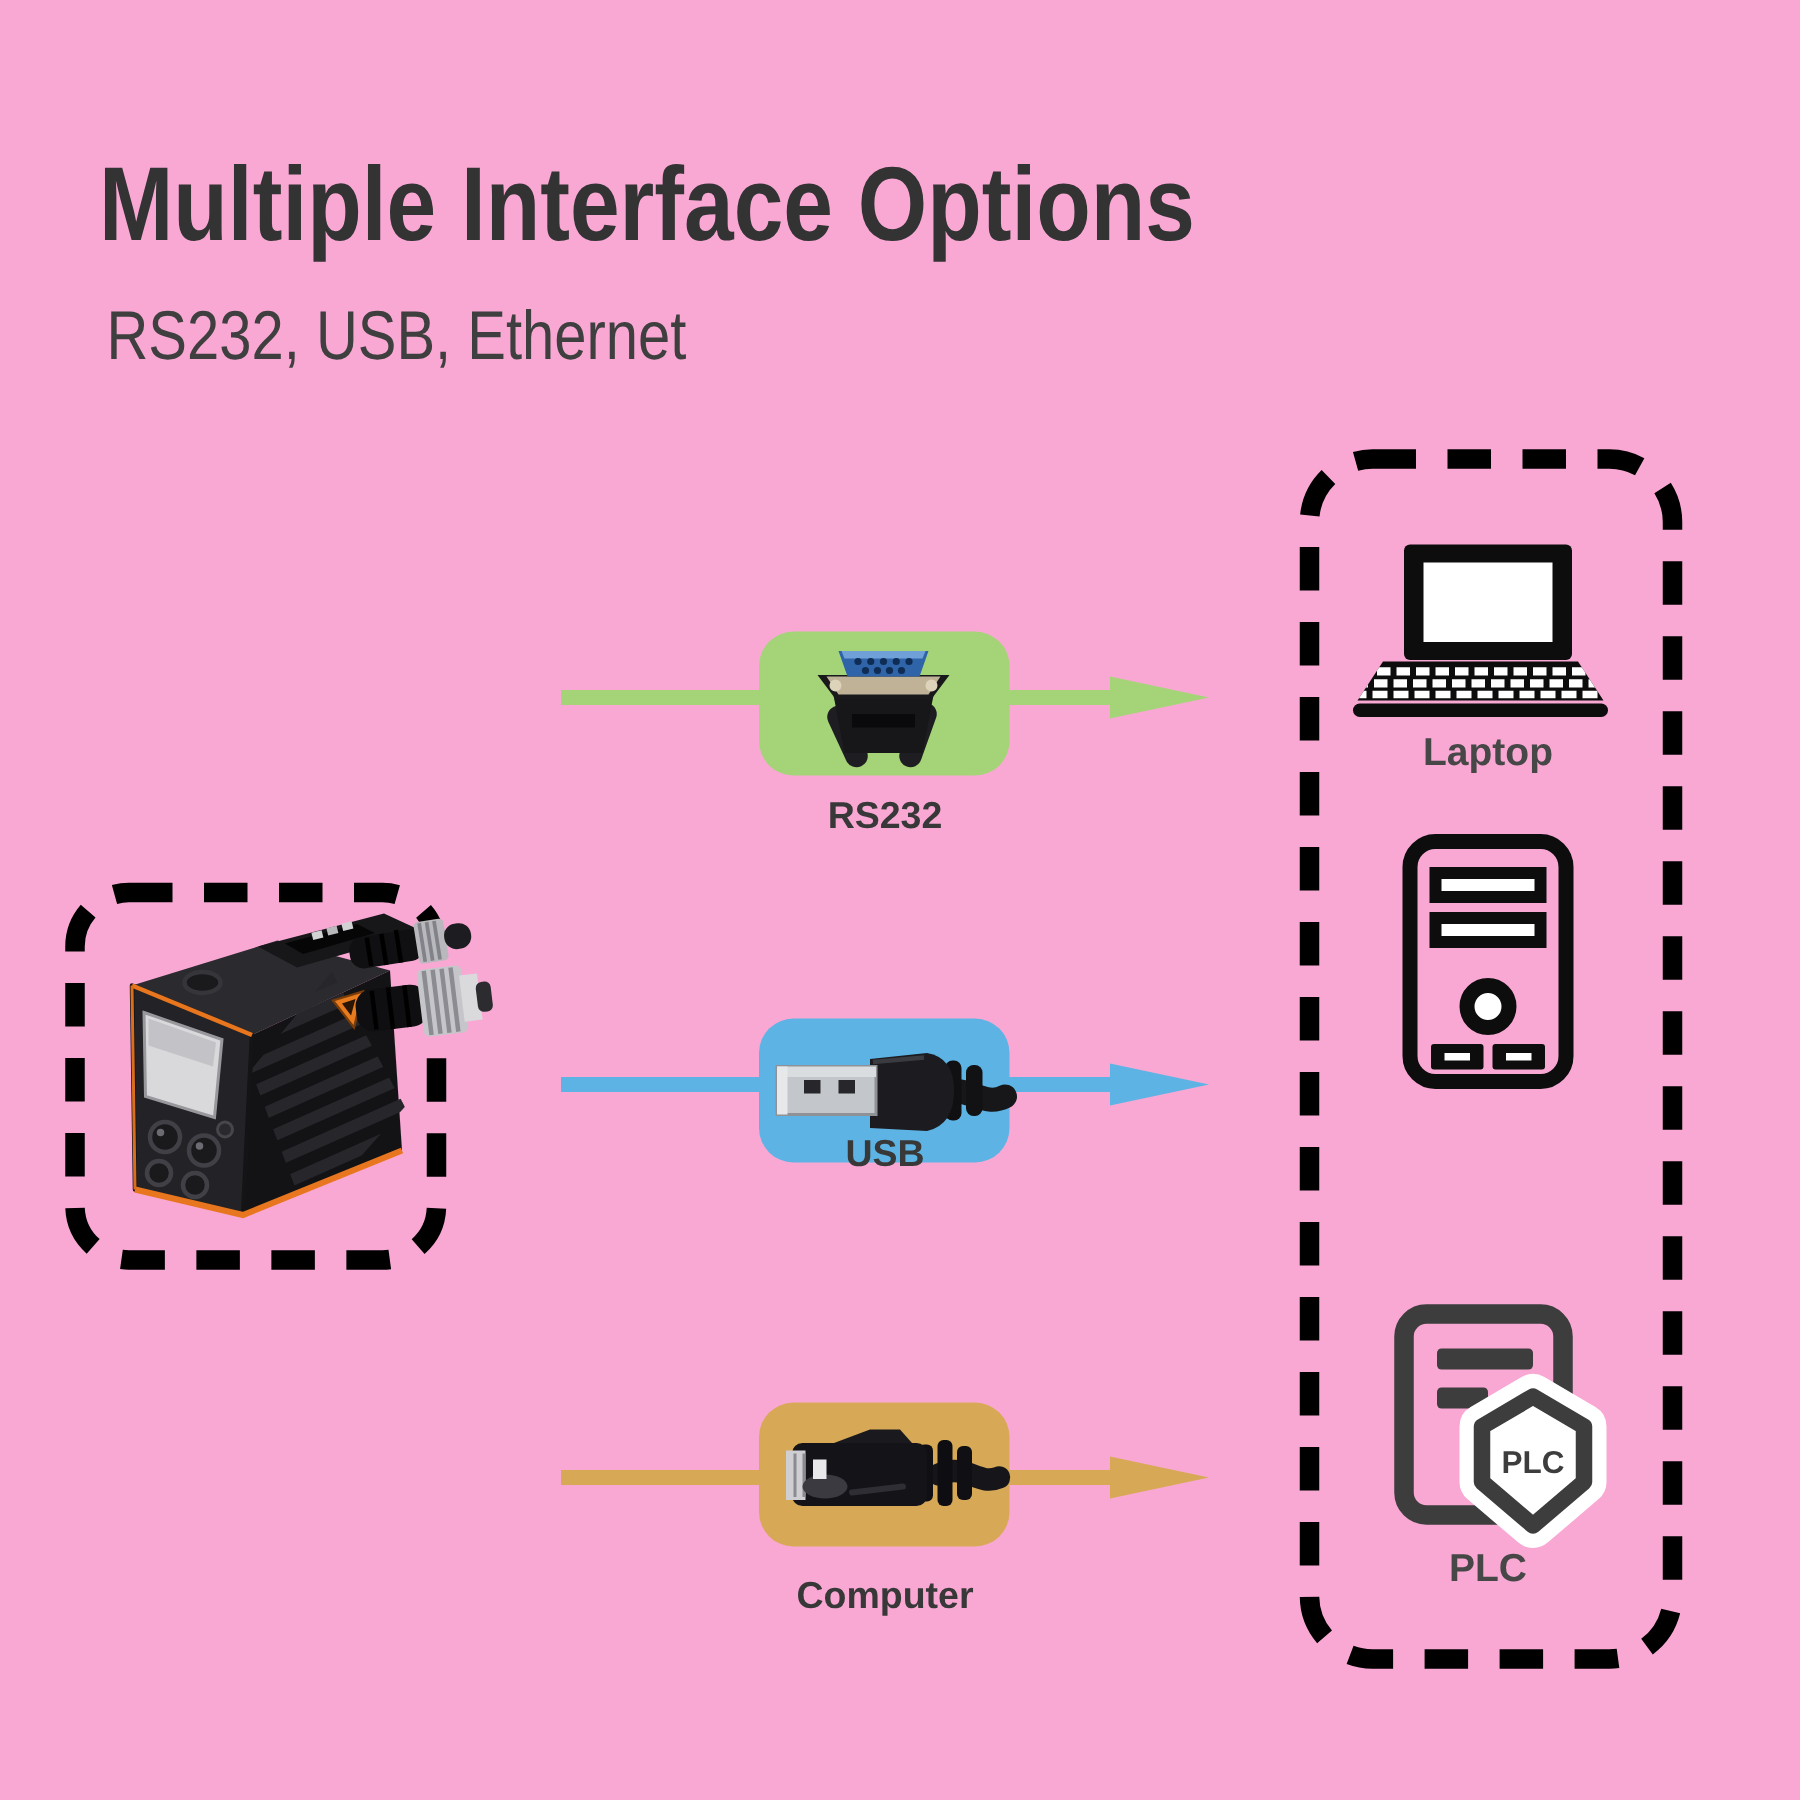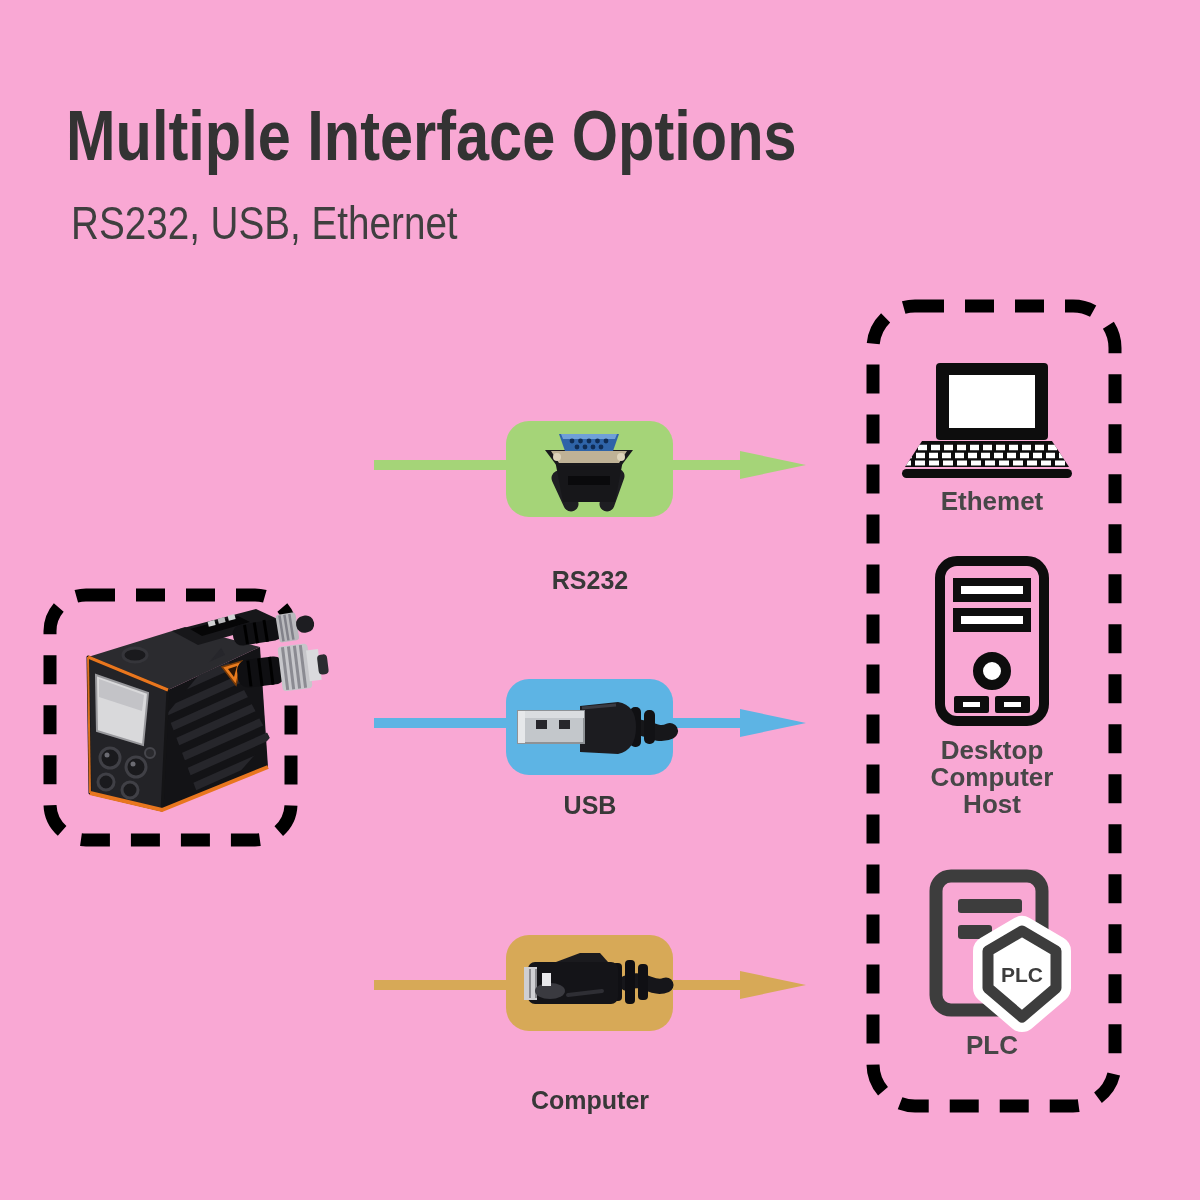--- a/index.html
+++ b/index.html
@@ -10,21 +10,21 @@
   .abs{position:absolute;}
   .title{
     left:66px;top:100px;font-size:70px;font-weight:bold;color:#333333;
     white-space:nowrap;transform:scaleX(0.85);transform-origin:left top;line-height:1.05;
   }
   .subtitle{
     left:71px;top:198px;font-size:46px;font-weight:400;color:#3f3f3f;
     white-space:nowrap;transform:scaleX(0.84);transform-origin:left top;line-height:1.1;
   }
   .if-label{
-    left:505px;width:170px;text-align:center;font-size:25px;font-weight:bold;color:#383838;margin-top:36px;
+    left:505px;width:170px;text-align:center;font-size:25px;font-weight:bold;color:#383838;
   }
   .host-label{
     left:892px;width:200px;text-align:center;font-size:26px;font-weight:bold;color:#474747;
     line-height:27px;
   }
   svg text{font-family:"Liberation Sans",sans-serif;}
 </style>
 </head>
 <body>
 
@@ -205,21 +205,16 @@
       <polygon points="1022,931 1056,951 1056,988 1022,1017 988,988 988,951" fill="#ffffff" stroke="#ffffff" stroke-width="30" stroke-linejoin="round"></polygon>
       <polygon points="1022,931 1056,951 1056,988 1022,1017 988,988 988,951" fill="#ffffff" stroke="#3d3d3d" stroke-width="11" stroke-linejoin="round"></polygon>
       <text x="1022" y="982" text-anchor="middle" font-size="21" font-weight="bold" fill="#3d3d3d">PLC</text>
     </g>
   </svg>
 
   <div class="abs if-label" style="top:530px">RS232</div>
   <div class="abs if-label" style="top:755px">USB</div>
   <div class="abs if-label" style="top:1050px">Computer</div>
 
-  <div class="abs host-label" style="top:488px">Ethemet</div>
-  <div class="abs host-label" style="top:737px">
-    <div>Desktop</div>
-    <div>Computer</div>
-    <div>Host</div>
-  </div>
+  <div class="abs host-label" style="top:488px">Laptop</div>
   <div class="abs host-label" style="top:1032px">PLC</div>
 
 </div>
 
 </body></html>

